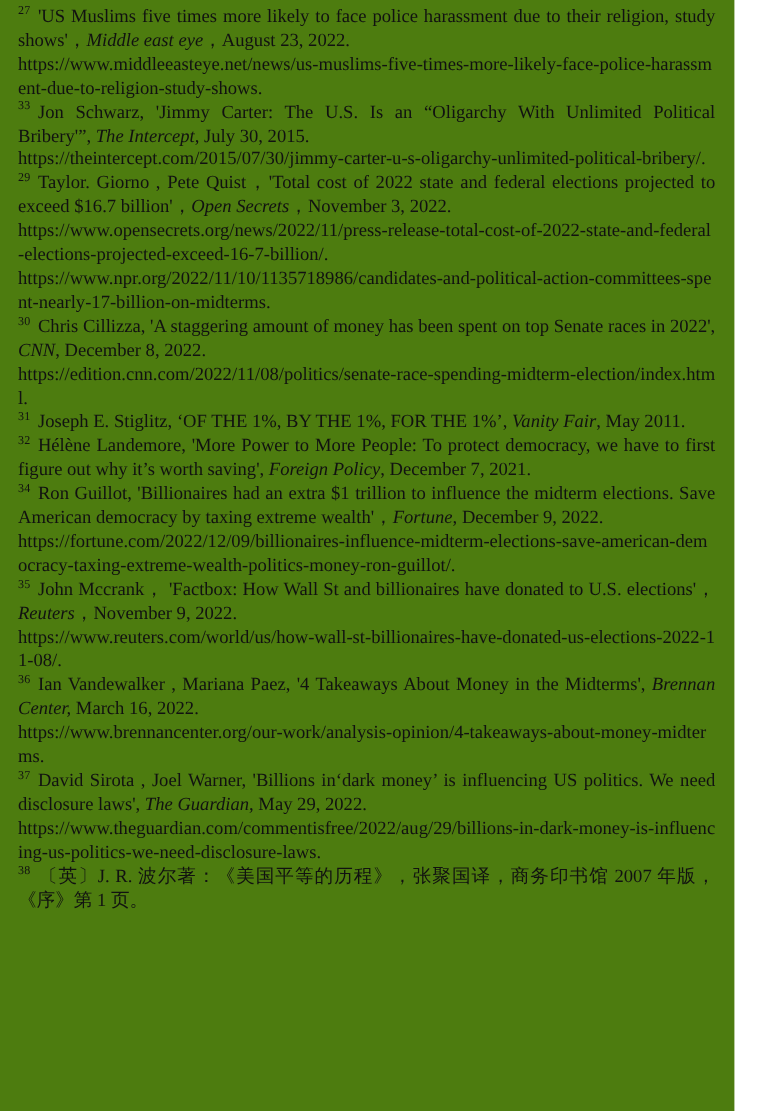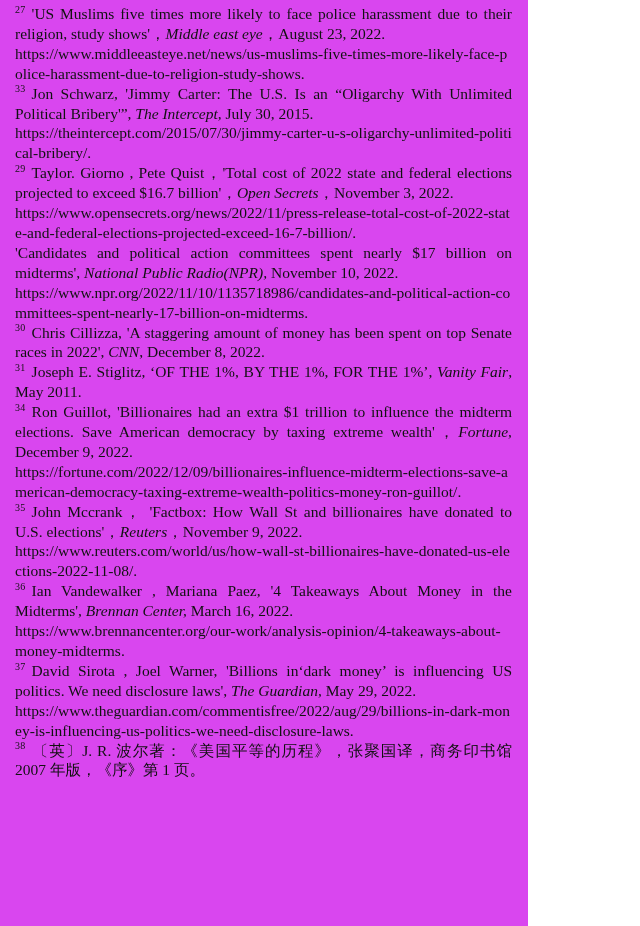--- a/index.html
+++ b/index.html
@@ -8,24 +8,24 @@
     background: #ffffff;
   }
   body {
     width: 640px;
     height: 926px;
     overflow: hidden;
     font-family: "Liberation Serif", serif;
   }
   .page {
     box-sizing: border-box;
-    width: 528px;
+    width: 612px;
     height: 926px;
     padding: 4px 16px 0 15px;
-    background: #d946ef;
+    background: #4d7c0f;
   }
   .blk {
     font-size: 15.5px;
     line-height: 19.9px;
     color: #111111;
     text-align: justify;
     overflow-wrap: break-word;
   }
   .blk.url {
     word-break: break-all;
@@ -50,30 +50,31 @@
         <div class="blk"><sup class="fn-marker">27</sup><span class="rn">'US Muslims five times more likely to face police harassment due to their religion, study shows'，</span><span class="it">Middle east eye</span><span class="rn">，August 23, 2022.</span></div>
         <div class="blk url"><span class="rn">https://www.middleeasteye.net/news/us-muslims-five-times-more-likely-face-police-harassment-due-to-religion-study-shows.</span></div>
       </div>
       <div>
         <div class="blk"><sup class="fn-marker">33</sup><span class="rn">Jon Schwarz, 'Jimmy Carter: The U.S. Is an “Oligarchy With Unlimited Political Bribery'”, </span><span class="it">The Intercept,</span><span class="rn"> July 30, 2015.</span></div>
         <div class="blk url"><span class="rn">https://theintercept.com/2015/07/30/jimmy-carter-u-s-oligarchy-unlimited-political-bribery/.</span></div>
       </div>
       <div>
         <div class="blk"><sup class="fn-marker">29</sup><span class="rn">Taylor. Giorno , Pete Quist，'Total cost of 2022 state and federal elections projected to exceed $16.7 billion'，</span><span class="it">Open Secrets</span><span class="rn">，November 3, 2022.</span></div>
         <div class="blk url"><span class="rn">https://www.opensecrets.org/news/2022/11/press-release-total-cost-of-2022-state-and-federal-elections-projected-exceed-16-7-billion/.</span></div>
-        <div class="blk"><span class="rn">'Candidates and political action committees spent nearly $17 billion on midterms', </span><span class="it">National Public Radio(NPR),</span><span class="rn"> November 10, 2022.</span></div>
         <div class="blk url"><span class="rn">https://www.npr.org/2022/11/10/1135718986/candidates-and-political-action-committees-spent-nearly-17-billion-on-midterms.</span></div>
       </div>
       <div>
         <div class="blk"><sup class="fn-marker">30</sup><span class="rn">Chris Cillizza, 'A staggering amount of money has been spent on top Senate races in 2022', </span><span class="it">CNN</span><span class="rn">, December 8, 2022.</span></div>
+        <div class="blk url"><span class="rn">https://edition.cnn.com/2022/11/08/politics/senate-race-spending-midterm-election/index.html.</span></div>
       </div>
       <div>
         <div class="blk"><sup class="fn-marker">31</sup><span class="rn">Joseph E. Stiglitz, ‘OF THE 1%, BY THE 1%, FOR THE 1%’, </span><span class="it">Vanity Fair</span><span class="rn">, May 2011.</span></div>
       </div>
       <div>
+        <div class="blk"><sup class="fn-marker">32</sup><span class="rn">Hélène Landemore, 'More Power to More People: To protect democracy, we have to first figure out why it’s worth saving', </span><span class="it">Foreign Policy</span><span class="rn">, December 7, 2021.</span></div>
       </div>
       <div>
         <div class="blk"><sup class="fn-marker">34</sup><span class="rn">Ron Guillot, 'Billionaires had an extra $1 trillion to influence the midterm elections. Save American democracy by taxing extreme wealth'，</span><span class="it">Fortune,</span><span class="rn"> December 9, 2022.</span></div>
         <div class="blk url"><span class="rn">https://fortune.com/2022/12/09/billionaires-influence-midterm-elections-save-american-democracy-taxing-extreme-wealth-politics-money-ron-guillot/.</span></div>
       </div>
       <div>
         <div class="blk"><sup class="fn-marker">35</sup><span class="rn">John Mccrank， 'Factbox: How Wall St and billionaires have donated to U.S. elections'，</span><span class="it">Reuters</span><span class="rn">，November 9, 2022.</span></div>
         <div class="blk url"><span class="rn">https://www.reuters.com/world/us/how-wall-st-billionaires-have-donated-us-elections-2022-11-08/.</span></div>
       </div>
       <div>

